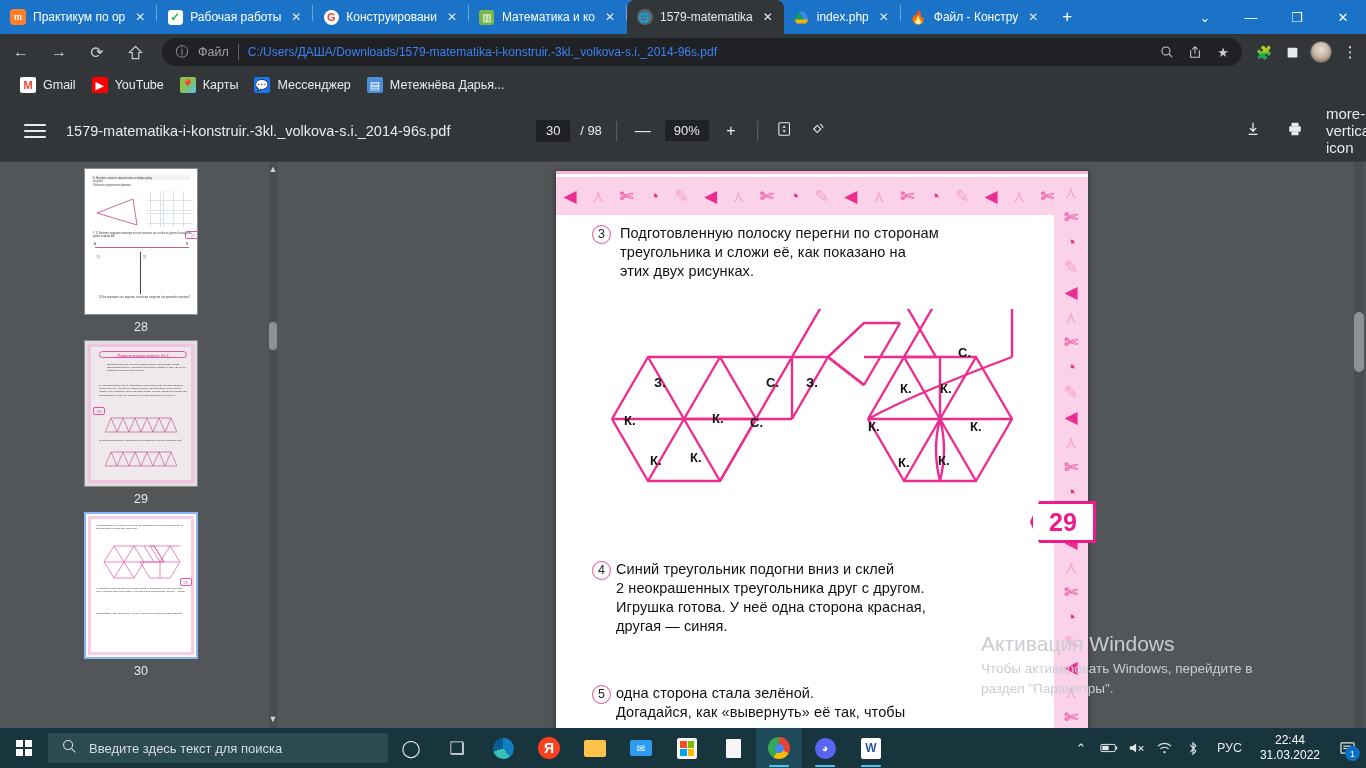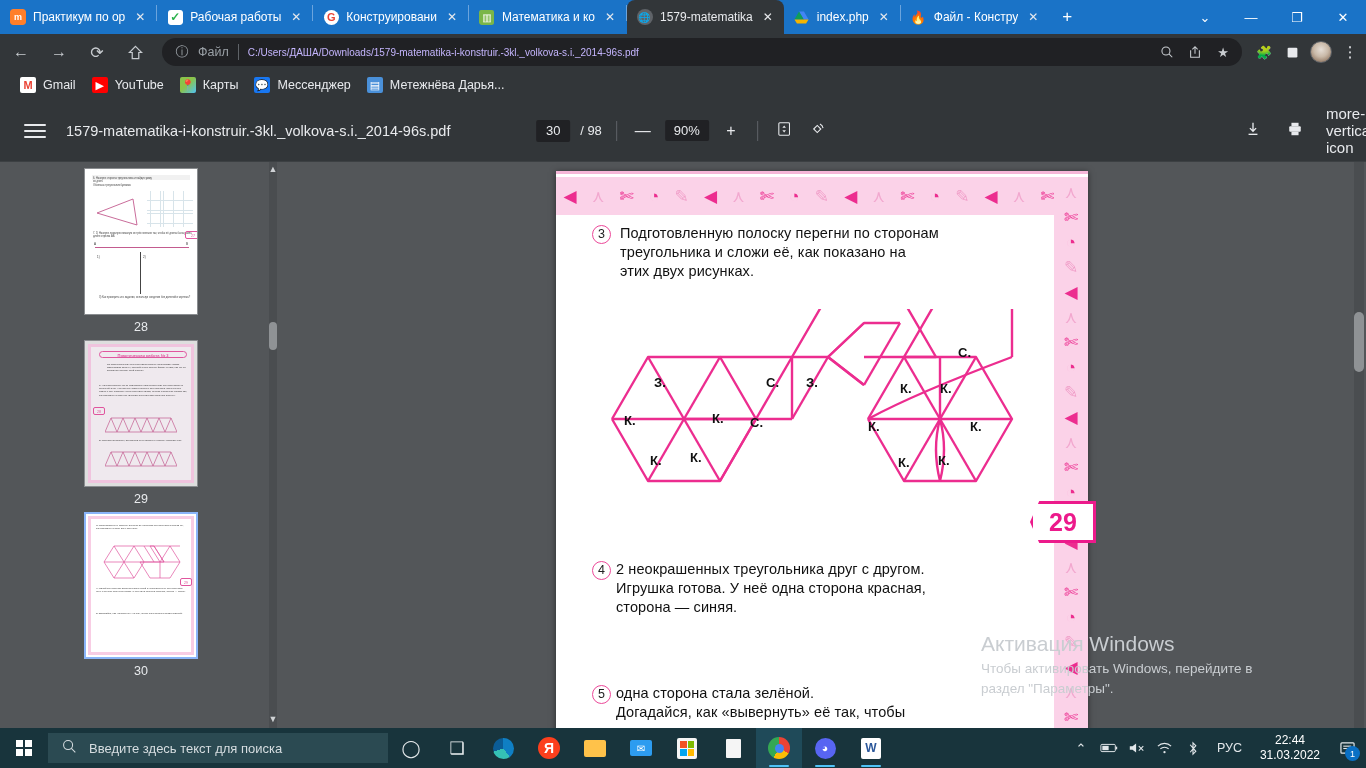--- a/index.html
+++ b/index.html
@@ -74,21 +74,21 @@
   .navbtn { width: 34px; height: 30px; display:flex; align-items:center;
     justify-content:center; color:#c8ccd0; margin-left: 4px; }
   .omnibox {
     flex: 1; height: 28px; margin: 0 8px 0 10px; background: #202124;
     border-radius: 14px; display: flex; align-items: center;
     padding: 0 6px 0 12px; min-width: 0;
   }
   .omni-info { color:#9aa0a6; font-size:13px; width:16px; text-align:center; }
   .omni-fileword { color:#9aa0a6; font-size:12.5px; margin-left: 8px; }
   .omni-div { width:1px; height:16px; background:#5f6368; margin:0 9px; }
-  .omni-url { color:#c4b5fd; font-size:10px; white-space:nowrap;
+  .omni-url { color:#3b82f6; font-size:12px; white-space:nowrap;
     overflow:hidden; text-overflow:clip; flex:1; }
   .omni-icons { display:flex; align-items:center; gap:2px; }
   .omni-icon { width:26px;height:26px;display:flex;align-items:center;
     justify-content:center;color:#c8ccd0;font-size:13px; }
   .ext-icons { display:flex; align-items:center; padding-right:2px; }
   .ext-icon { width:28px;height:30px;display:flex;align-items:center;
     justify-content:center;color:#e8eaed;font-size:13px; }
   .avatar { width:22px;height:22px;border-radius:50%;
     background: radial-gradient(circle at 50% 38%, #e6ded6 0%, #c9b9a8 45%, #7a5c46 100%);
     border:1px solid #5f6368; margin:0 4px; }
@@ -608,23 +608,24 @@
             <text x="340" y="84">К.</text>
             <text x="268" y="122">К.</text>
             <text x="370" y="122">К.</text>
             <text x="298" y="158">К.</text>
             <text x="338" y="156">К.</text>
           </g>
         </svg>
 
         <div class="qnum" style="left:36px; top:390px;">4</div>
         <div class="pg-text" style="left:60px; top:389px; width:400px;">
+          <div>Синий   треугольник   подогни   вниз   и   склей</div>
           <div>2  неокрашенных  треугольника  друг  с  другом.</div>
           <div>Игрушка  готова.  У  неё  одна  сторона  красная,</div>
-          <div>сторона  —  синяя.</div>
+          <div>другая  —  синяя.</div>
         </div>
 
         <div class="qnum" style="left:36px; top:514px;">5</div>
         <div class="pg-text" style="left:60px; top:513px; width:400px;">
           <div>одна  сторона  стала  зелёной.</div>
           <div>Догадайся,  как  «вывернуть»  её  так,  чтобы</div>
         </div>
 
         <div class="pagebadge">29</div>
       </div>

